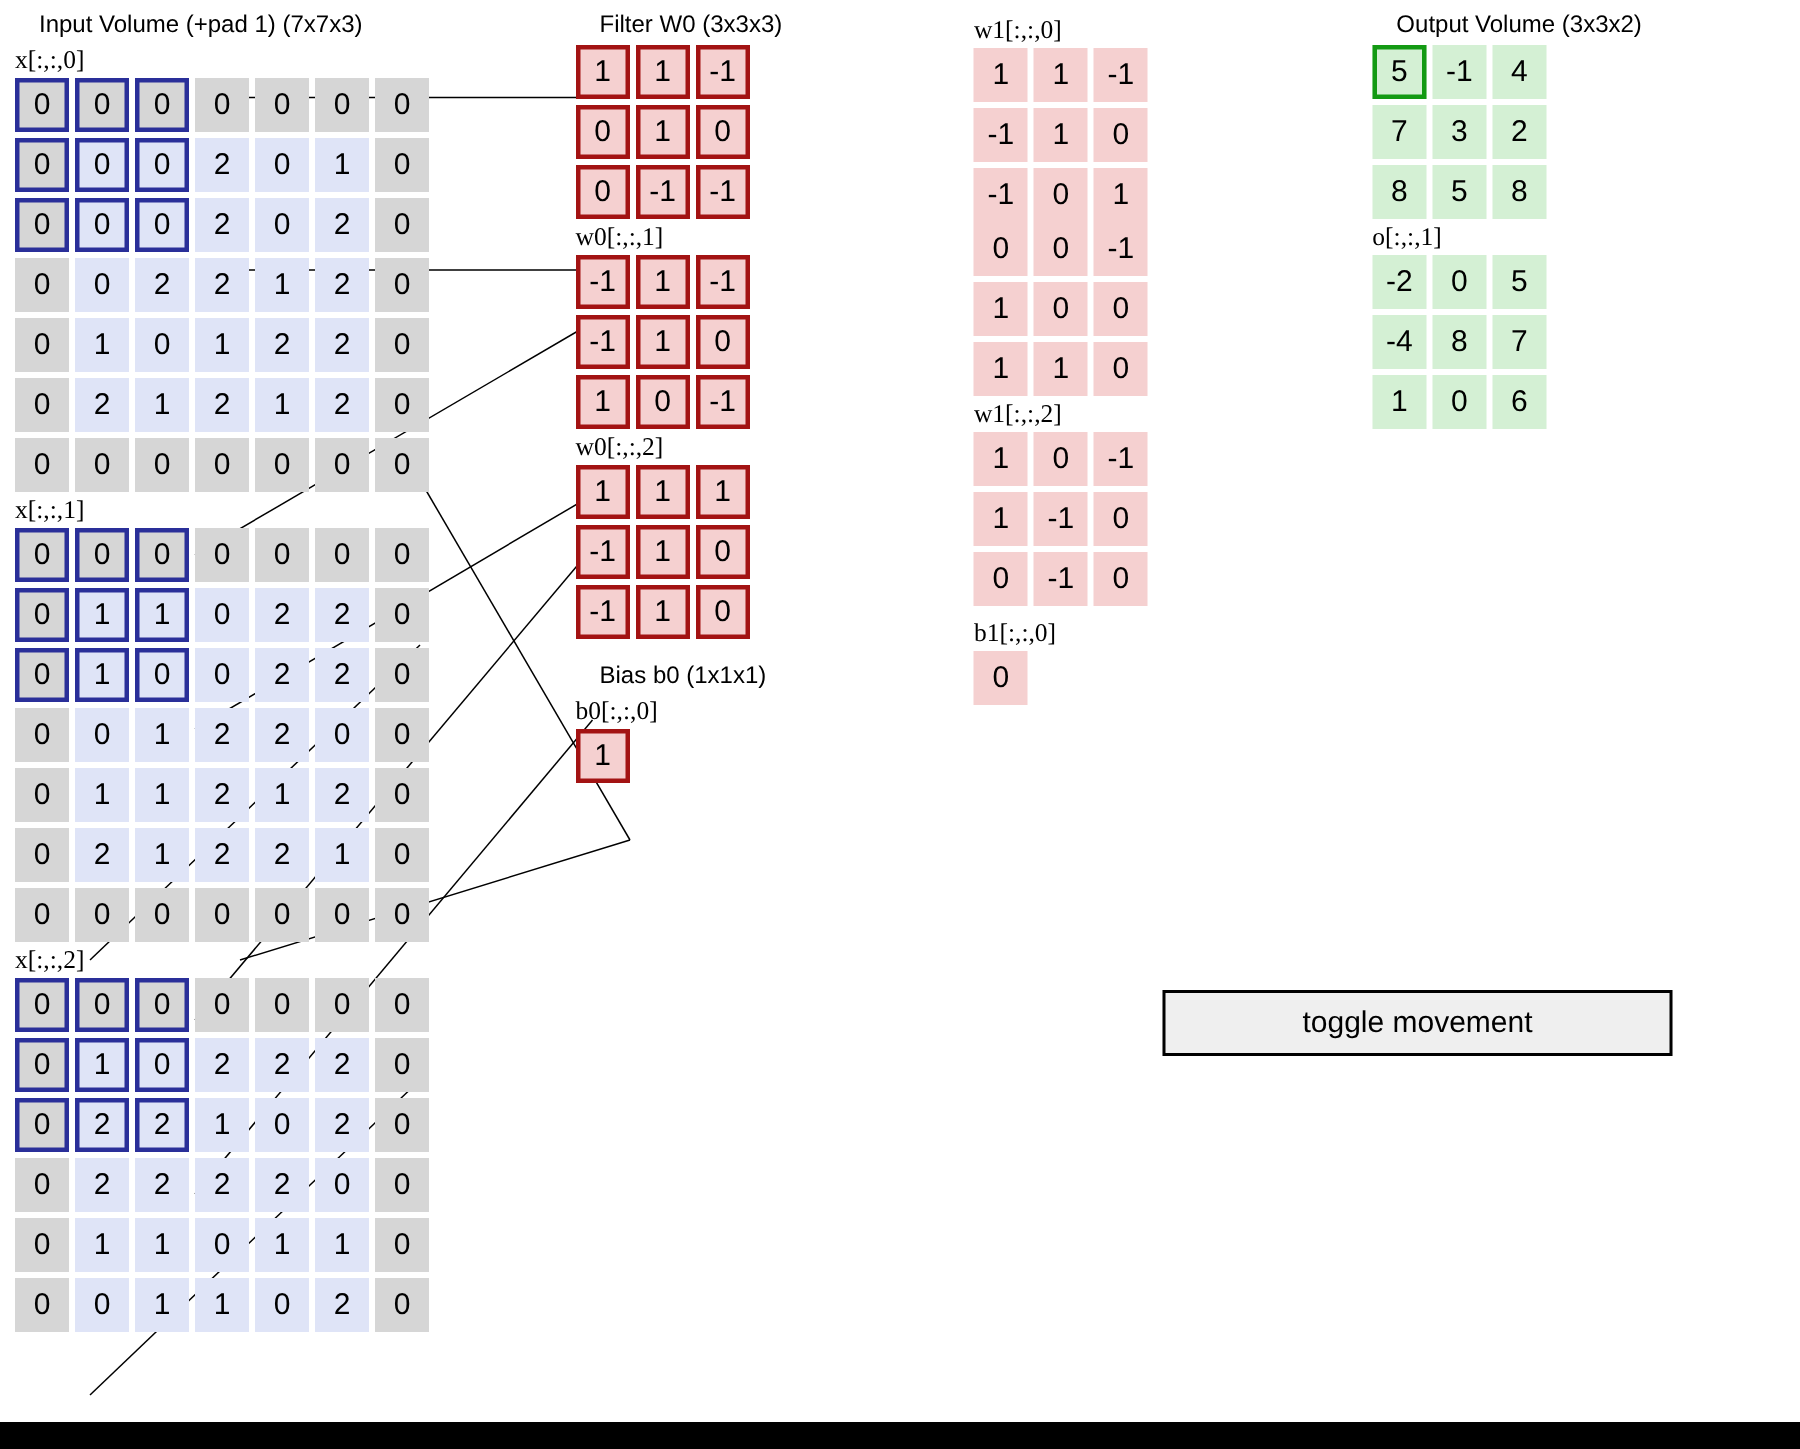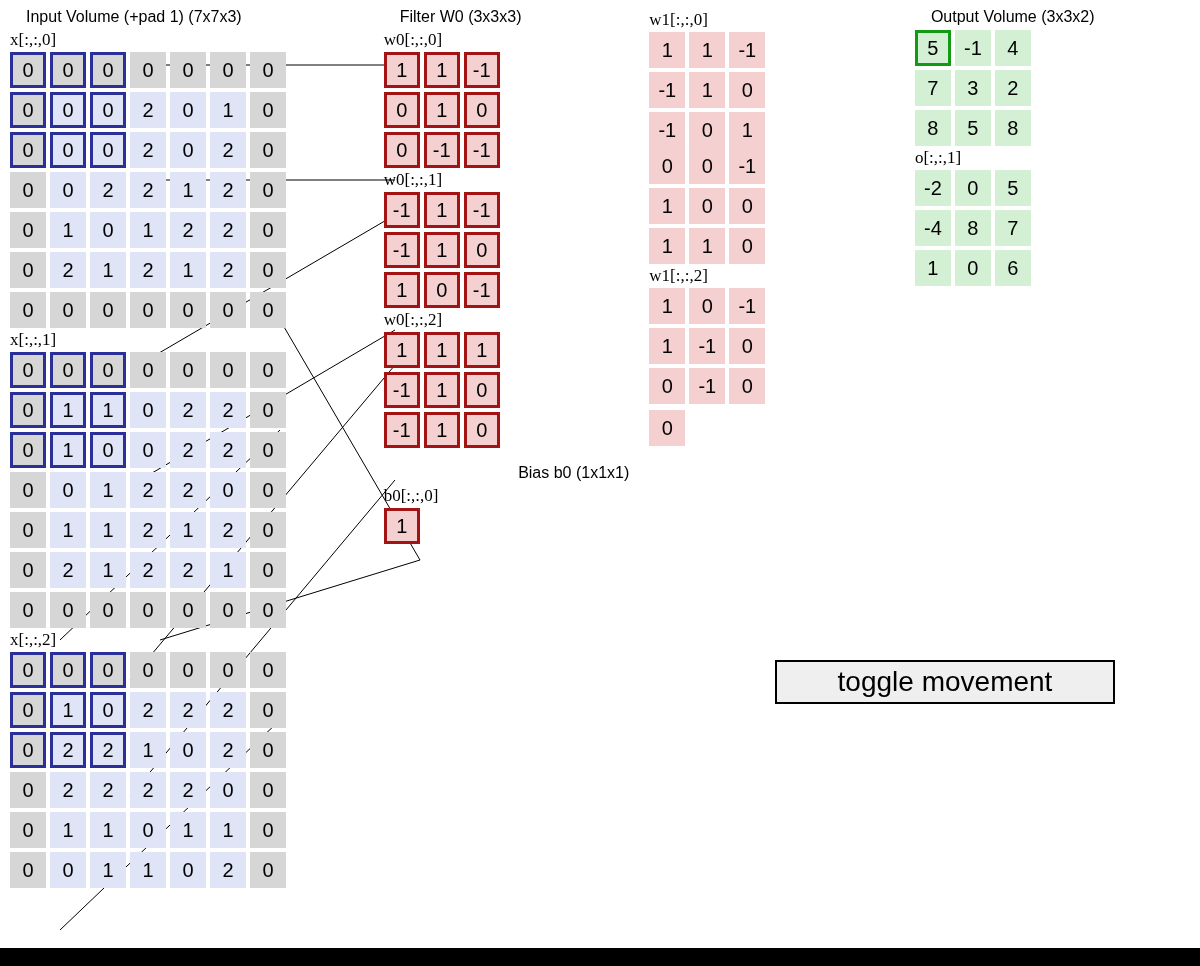--- a/index.html
+++ b/index.html
@@ -62,32 +62,32 @@
   .inp-body   { background: #dfe4f7; } 
   .cell.inp-sel { border: 3px solid #2a2f99; }
   
   .filt       { background: #f5d0d0; }
   .cell.filt-sel { border: 3px solid #a31313; }
   
   .outc       { background: #d4f0d4; }
   .cell.out-sel { border: 3px solid #139a13; }
 
   .section-gap { height: 6px; }
-  .bias-header { margin-top: 10px; text-align: right; }
+  .bias-header { margin-top: 10px; }
 
   .toggle-btn {
     position: absolute;
     left: 775px;
     top: 660px;
     width: 340px;
     height: 44px;
     display: flex;
     align-items: center;
     justify-content: center;
-    font-size: 28px;
+    font-size: 20px;
     background: #efefef;
     border: 2px solid #000;
     cursor: pointer;
     z-index: 2;
   }
 
   .bottombar {
     position: absolute;
     left: 0; right: 0; bottom: 0;
     height: 18px;
@@ -274,21 +274,20 @@
         <div class="cell inp-body">1</div>
         <div class="cell inp-body">0</div>
         <div class="cell inp-body">2</div>
         <div class="cell inp-pad">0</div>
       </div>
   </div>
 
   <div class="col col-w0">
     <div class="col-title">Filter W0 (3x3x3)</div>
 
-    <div class="slice-label">w0[:,:,0]</div>
     <div class="grid g3" id="grid-w0d0">
         <div class="cell filt filt-sel">1</div>
         <div class="cell filt filt-sel">1</div>
         <div class="cell filt filt-sel">-1</div>
         <div class="cell filt filt-sel">0</div>
         <div class="cell filt filt-sel">1</div>
         <div class="cell filt filt-sel">0</div>
         <div class="cell filt filt-sel">0</div>
         <div class="cell filt filt-sel">-1</div>
         <div class="cell filt filt-sel">-1</div>
@@ -362,20 +361,21 @@
         <div class="cell filt">-1</div>
         <div class="cell filt">1</div>
         <div class="cell filt">-1</div>
         <div class="cell filt">0</div>
         <div class="cell filt">0</div>
         <div class="cell filt">-1</div>
         <div class="cell filt">0</div>
       </div>
 
     <div class="section-gap"></div>
+    <div class="slice-label">b1[:,:,0]</div>
     <div class="grid g1" id="grid-b1">
         <div class="cell filt">0</div>
       </div>
   </div>
 
   <div class="col col-out">
     <div class="col-title">Output Volume (3x3x2)</div>
 
     <div class="grid g3" id="grid-o0">
         <div class="cell outc out-sel">5</div>

